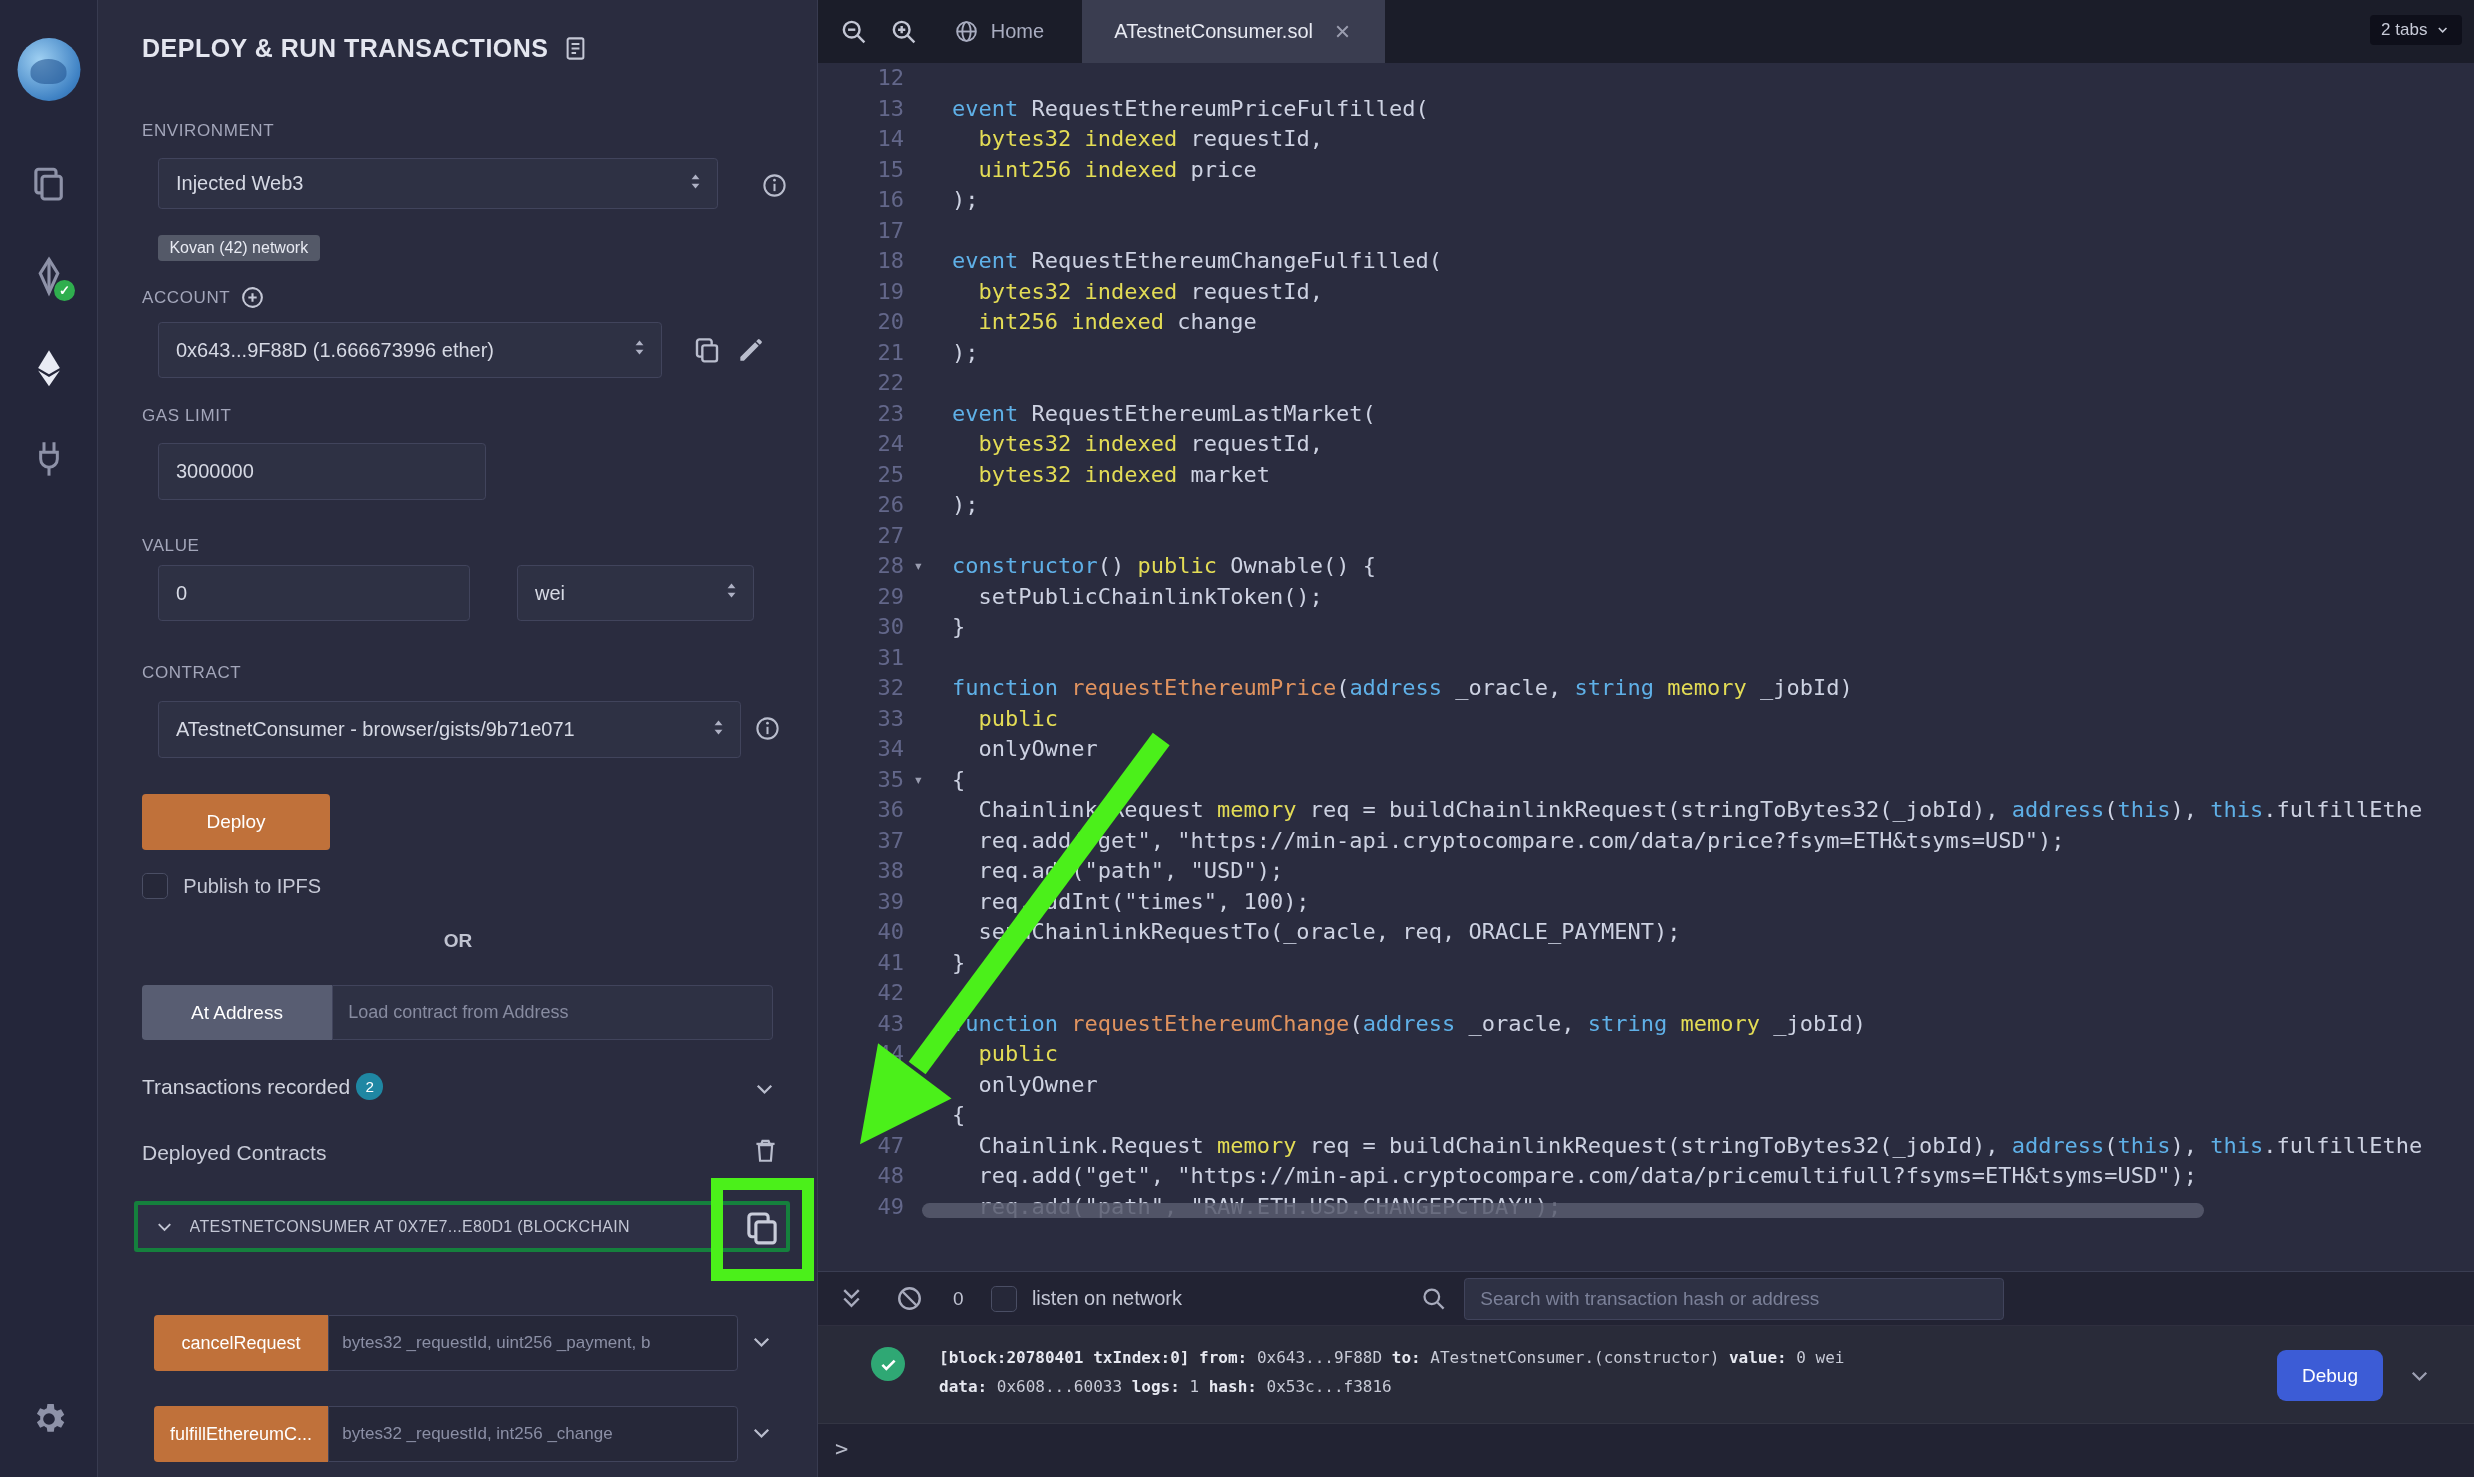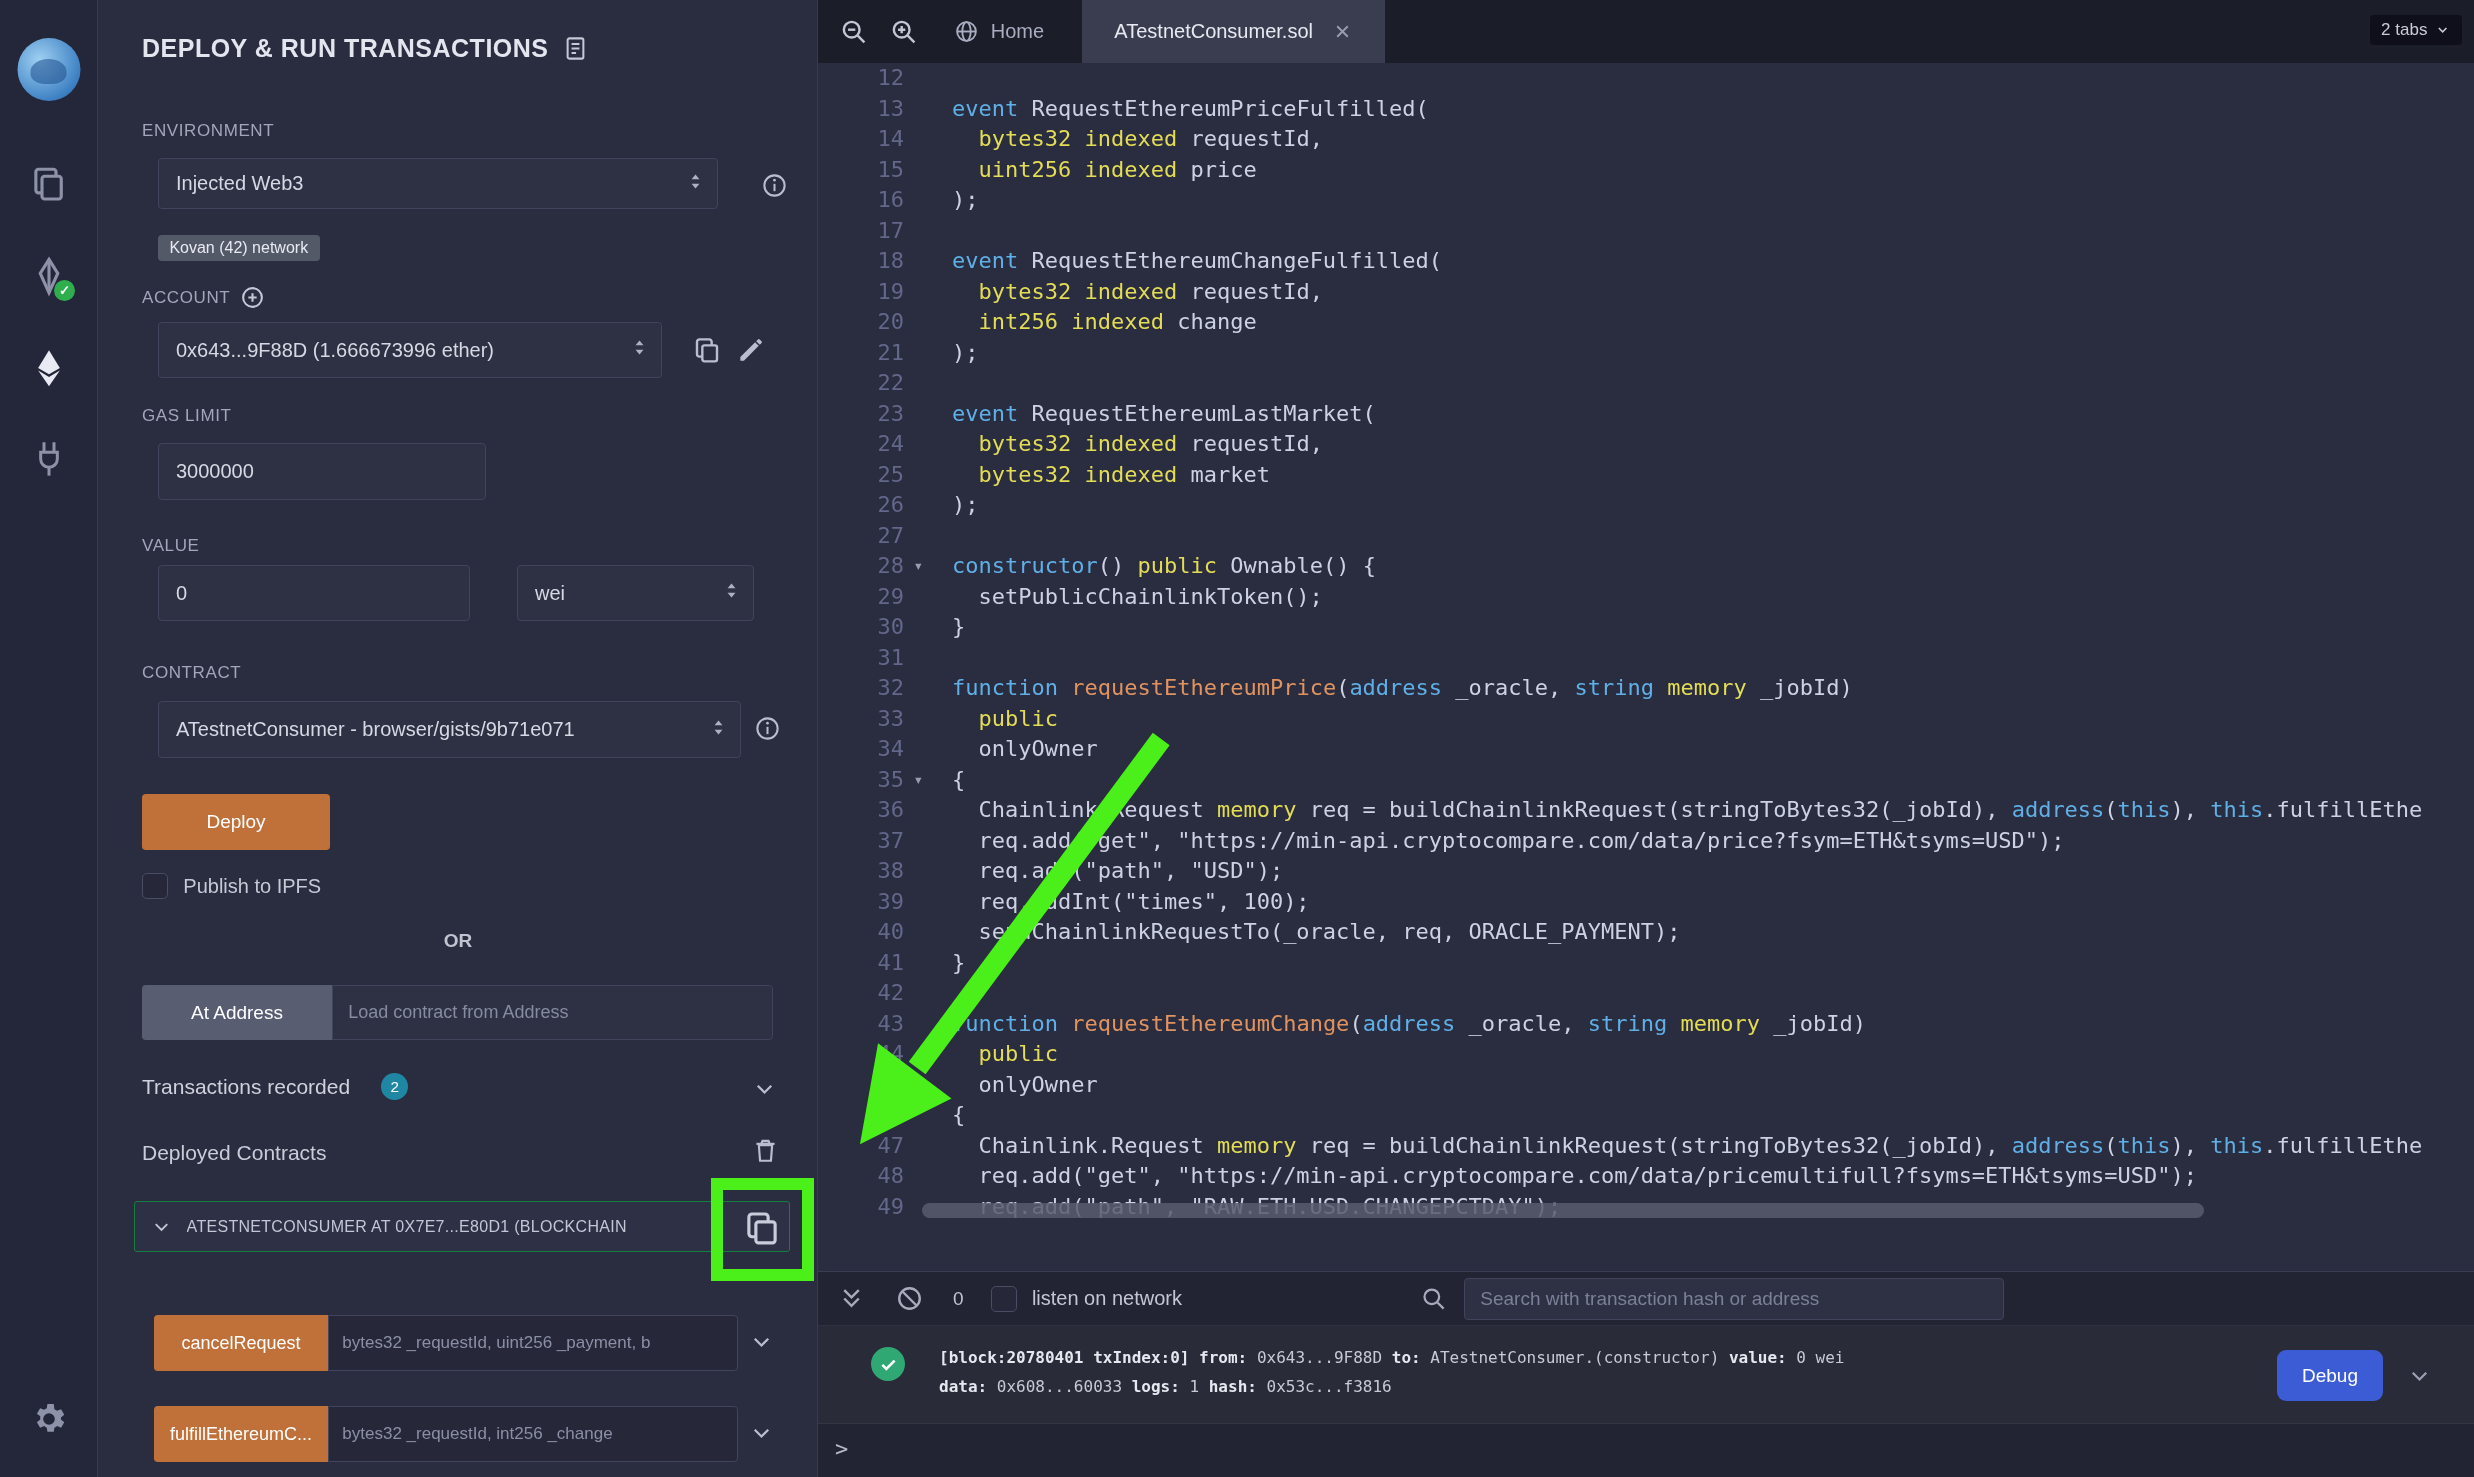--- a/index.html
+++ b/index.html
@@ -30,24 +30,24 @@
   .icon-btn{background:none;border:none;color:#b9bdcd;cursor:pointer;position:absolute;padding:0;display:flex}
   .btn-orange{position:absolute;background:#c0713a;border:none;border-radius:3.8px;color:#fff;font-size:19px;font-family:inherit;
     display:flex;align-items:center;justify-content:center;cursor:pointer}
   .chk{appearance:none;width:26px;height:26px;border:1.9px solid #4a4e64;border-radius:4.8px;background:#262839;cursor:pointer;flex:none}
   .ipfs-row{position:absolute;display:flex;align-items:center;gap:15.3px;color:#c6c9d6;font-size:20px}
   .or-line{position:absolute;left:0;width:720px;text-align:center;color:#c0c3d0;font-size:19px;font-weight:bold}
   .ataddr-btn{position:absolute;background:#585d72;border:none;border-radius:3.8px 0 0 3.8px;color:#fff;font-size:19px;font-family:inherit;cursor:pointer}
   .ataddr-input{position:absolute;background:#2e3144;border:1px solid #41445c;border-radius:0 3.8px 3.8px 0;color:#d6d9e4;
     font-size:18px;font-family:inherit;padding:0 15.3px;outline:none}
   .ataddr-input::placeholder{color:#878ba0}
-  .tx-row{position:absolute;display:flex;align-items:center;gap:31px;color:#cfd2dd;font-size:21px}
+  .tx-row{position:absolute;display:flex;align-items:center;gap:6px;color:#cfd2dd;font-size:21px}
   .count-badge{min-width:27px;height:27px;border-radius:13.3px;background:#1f87a3;color:#fff;font-size:15.3px;display:flex;align-items:center;justify-content:center;padding:0 7.6px}
   .dc-title{position:absolute;color:#c9ccd9;font-size:21px}
-  .contract-item{position:absolute;left:36px;top:1201px;width:656px;height:51px;background:#2e3045;border:1px solid #15803d;border-radius:2.9px;
+  .contract-item{position:absolute;left:36px;top:1201px;width:656px;height:51px;background:#2e3045;border:4px solid #15803d;border-radius:2.9px;
     display:flex;align-items:center;gap:13.3px;padding:0 15.3px;color:#c3c6d4;font-size:16px;letter-spacing:0.3px}
   .contract-item .lbl{overflow:hidden;white-space:nowrap;flex:1}
   .fn-row{position:absolute;display:flex;align-items:center}
   .fn-btn{background:#c0713a;border:none;border-radius:3.8px 0 0 3.8px;color:#fff;font-size:18px;font-family:inherit;width:174px;height:56px;cursor:pointer;
     white-space:nowrap;overflow:hidden}
   .fn-params{width:410px;height:56px;background:#262839;border:1px solid #41445c;color:#8b8fa5;font-size:17px;display:flex;align-items:center;
     padding:0 13.3px;white-space:nowrap;overflow:hidden;border-radius:0 3.8px 3.8px 0}
 
   
   .main{flex:1;display:flex;flex-direction:column;min-width:0;position:relative}

